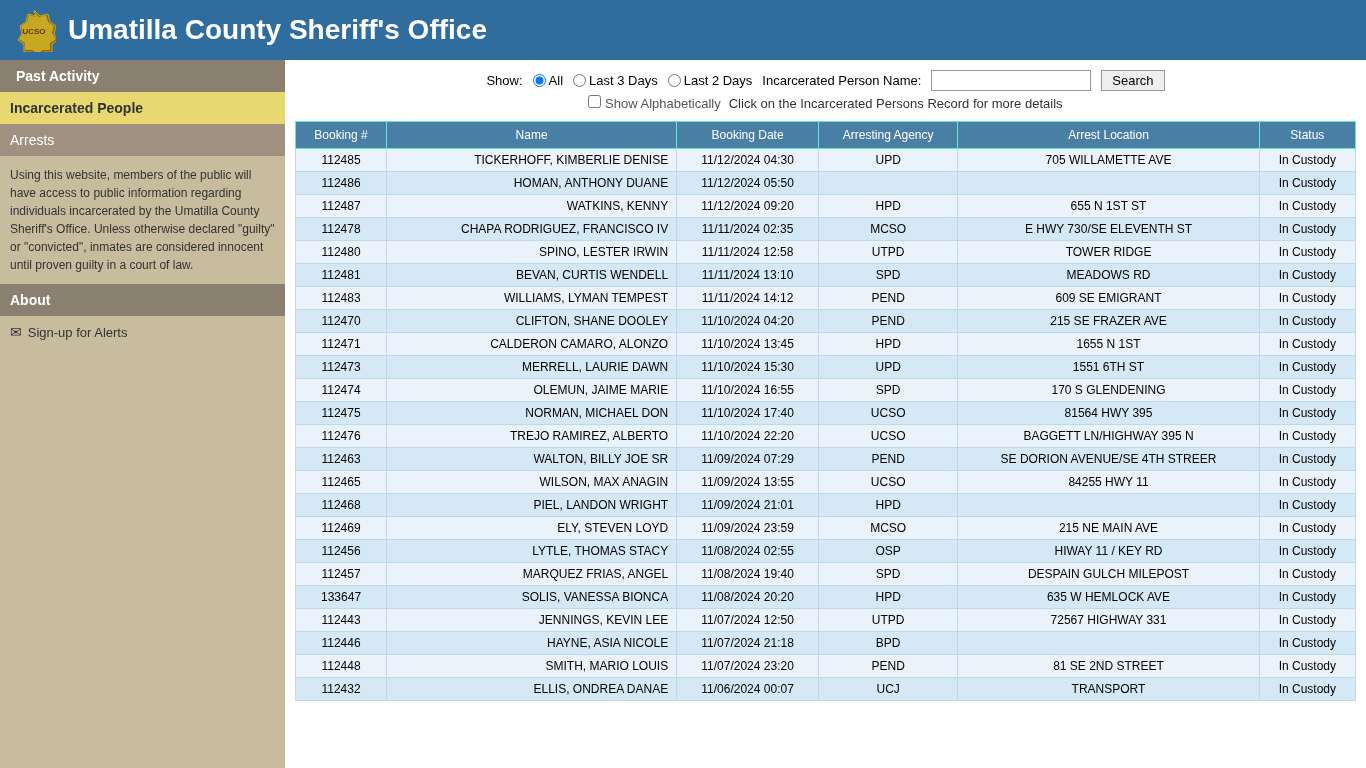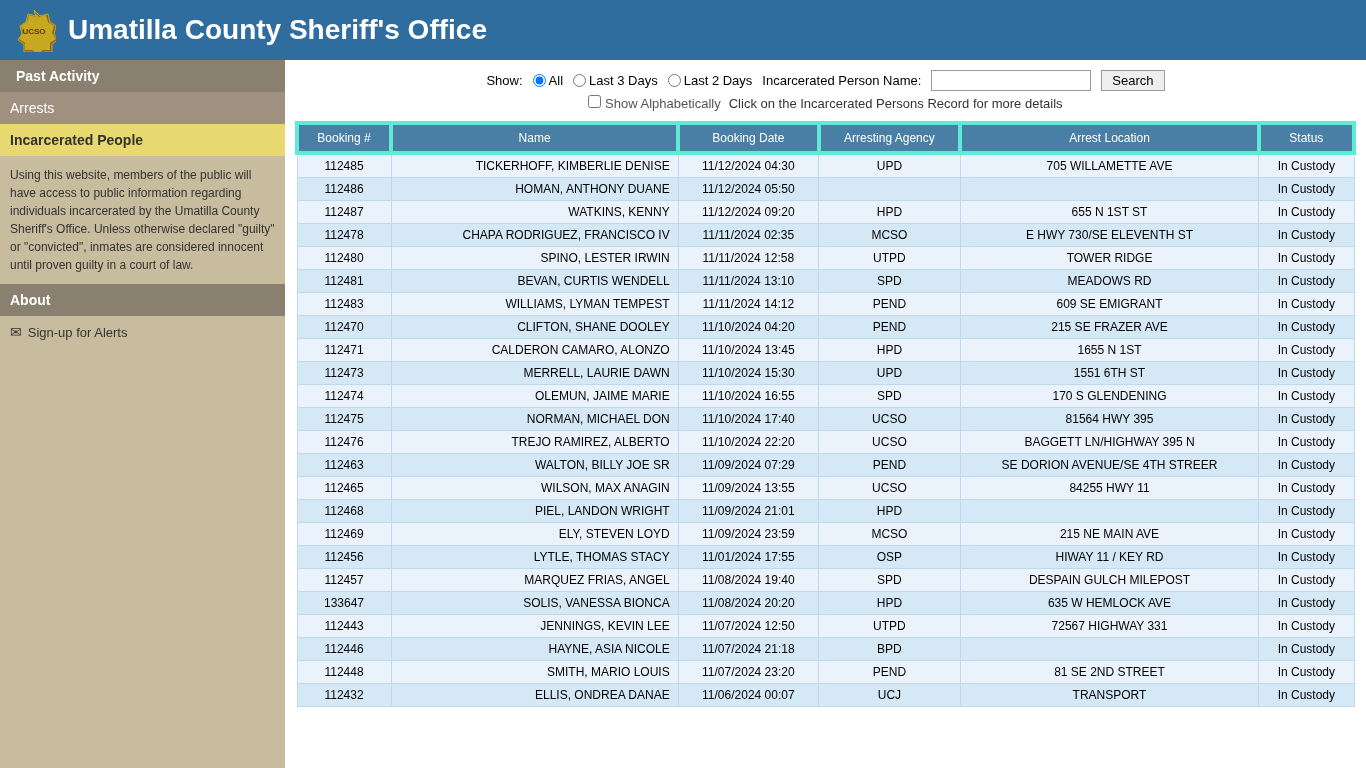--- a/index.html
+++ b/index.html
@@ -138,21 +138,21 @@
       font-size: 12px;
     }
     #data-table thead tr {
       background: #4a7fa5;
       color: white;
     }
     #data-table thead th {
       padding: 6px 8px;
       text-align: center;
       font-weight: normal;
-      border: 4px solid #5eead4;
+      border: 1px solid #5eead4;
     }
     #data-table tbody tr:nth-child(odd) { background: #eaf3fb; }
     #data-table tbody tr:nth-child(even) { background: #d4e8f5; }
     #data-table tbody td {
       padding: 4px 8px;
       border: 1px solid #c0d8ec;
       text-align: center;
     }
     #data-table tbody td:nth-child(2) { text-align: right; }
   </style>
@@ -169,25 +169,25 @@
   </div>
   <div id="header-title">Umatilla County Sheriff's Office</div>
 </div>
 
 <div id="layout">
 
   <div id="sidebar">
     <a class="sidebar-item sidebar-item-past-activity" href="#">
       <span>Past Activity</span>
     </a>
+    <a class="sidebar-item sidebar-item-incarcerated" href="#">
+      <span>Incarcerated People</span>
+    </a>
     <a class="sidebar-item sidebar-item-arrests" href="#">
       <span>Arrests</span>
-    </a>
-    <a class="sidebar-item sidebar-item-incarcerated" href="#">
-      <span>Incarcerated People</span>
     </a>
     <div class="sidebar-description">Using this website, members of the public will have access to public information regarding individuals incarcerated by the Umatilla County Sheriff's Office. Unless otherwise declared "guilty" or "convicted", inmates are considered innocent until proven guilty in a court of law.</div>
     <div class="sidebar-section-about">About</div>
     <div class="sidebar-signup">
       <span class="envelope-icon">✉</span>
       <span>Sign-up for Alerts</span>
     </div>
   </div>
 
   <div id="main">
@@ -363,21 +363,21 @@
             <td>112469</td>
             <td>ELY, STEVEN LOYD</td>
             <td>11/09/2024 23:59</td>
             <td>MCSO</td>
             <td>215 NE MAIN AVE</td>
             <td>In Custody</td>
           </tr>
           <tr>
             <td>112456</td>
             <td>LYTLE, THOMAS STACY</td>
-            <td>11/01/2024 17:55</td>
+            <td>11/08/2024 02:55</td>
             <td>OSP</td>
             <td>HIWAY 11 / KEY RD</td>
             <td>In Custody</td>
           </tr>
           <tr>
             <td>112457</td>
             <td>MARQUEZ FRIAS, ANGEL</td>
             <td>11/08/2024 19:40</td>
             <td>SPD</td>
             <td>DESPAIN GULCH MILEPOST</td>

